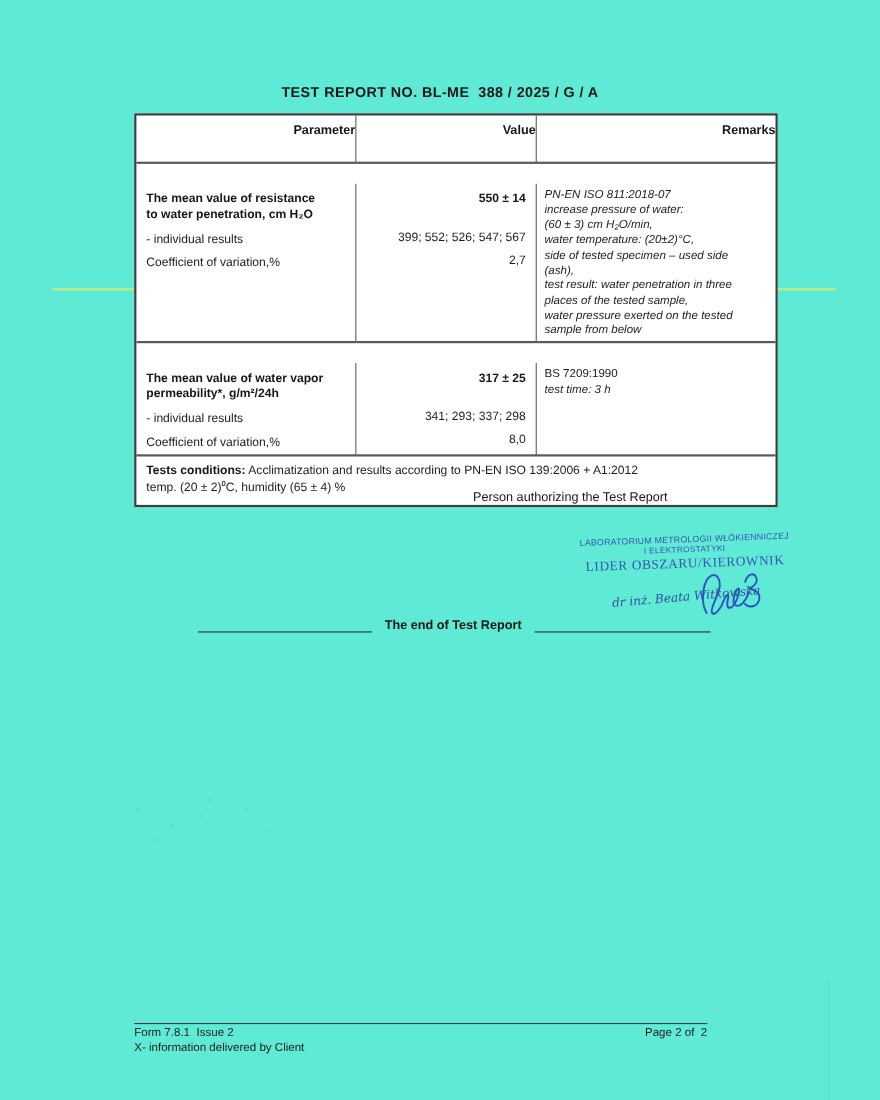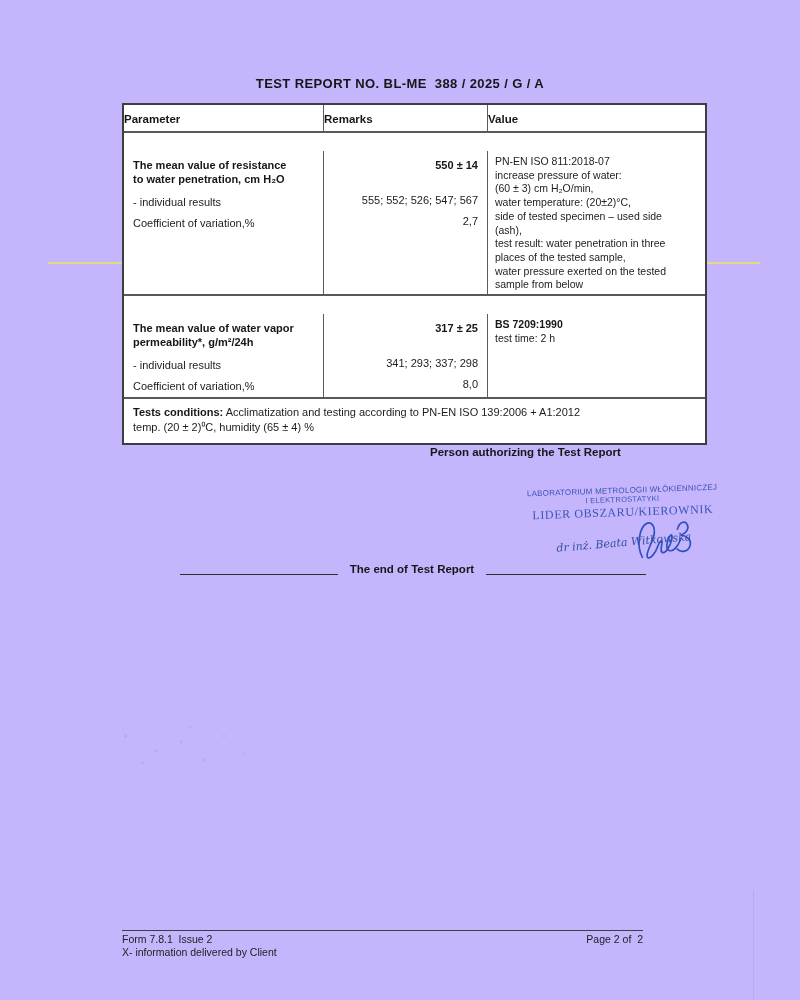--- a/index.html
+++ b/index.html
@@ -4,21 +4,21 @@
 <style>
   * { margin: 0; padding: 0; box-sizing: border-box; }
   html, body { background: #ffffff; }
   body {
     width: 800px; height: 1000px;
     font-family: "Liberation Sans", sans-serif;
     color: #1c1c1c;
     position: relative;
     overflow: hidden;
   }
-  .page { position: absolute; inset: 0; background: #c4b5fd; }
+  .page { position: absolute; inset: 0; background: #5eead4; }
 
   
   .highlight-line {
     position: absolute; left: 48px; top: 262px; width: 712px; height: 2px;
     background: #e9e95e; opacity: 0.75; pointer-events: none;
   }
   .speckles {
     position: absolute; left: 105px; top: 718px; width: 170px; height: 60px;
     pointer-events: none;
     background:
@@ -46,49 +46,49 @@
   .report-table {
     position: absolute; left: 122px; top: 103px; width: 585px;
     border: 2px solid #3e3e3e; background: #fff;
   }
   .t-row { display: grid; grid-template-columns: 200px 164px 217px; }
   .t-row .cell { border-right: 1px solid #5c5c5c; }
   .t-row .cell:last-child { border-right: none; }
   .t-row.bordered .cell { border-bottom: 2px solid #595959; }
 
   .head-cell {
-    height: 28px; line-height: 28px; text-align: left;
+    height: 44px; line-height: 28px; text-align: right;
     font-weight: bold; font-size: 11.5px; color: #171717;
   }
   .row-body .cell { padding: 7px 9px 4px 9px; font-size: 11px; line-height: 14px; margin-top: 18px; }
   .row-1 .cell { min-height: 137px; }
   .row-2 .cell { min-height: 81px; }
 
   .param-main { font-weight: bold; white-space: pre-line; color: #171717; }
   .param-sub1 { margin-top: 9px; }
   .param-sub2 { margin-top: 7px; }
   .val-cell { text-align: right; }
   .val-main { font-weight: bold; color: #171717; }
   .val-sub1 { margin-top: 21px; }
   .val-sub2 { margin-top: 7px; }
   .remarks-cell { font-size: 10.5px !important; line-height: 13.7px !important; padding: 4px 7px 2px 7px !important; }
-  .remarks-text { white-space: pre-line; }
-  .remarks-standard { font-weight: bold; color: #171717; }
+  .remarks-text { white-space: pre-line; font-style: italic; }
+  .remarks-standard { font-weight: normal; color: #171717; }
 
   .cond-cell { padding: 6px 9px; font-size: 11px; line-height: 14.5px; min-height: 44px; }
   .cond-label { font-weight: bold; color: #171717; }
   .cond-line2 { white-space: pre; }
 
   
   .prepared { position: absolute; left: 130px; top: 407px; font-size: 11px; line-height: 13.5px; }
   .prepared-label { font-weight: bold; color: #171717; }
 
   .authorizing {
     position: absolute; left: 430px; top: 446px;
-    font-size: 11.5px; font-weight: bold; color: #171717;
+    font-size: 11.5px; font-weight: normal; color: #171717;
   }
 
   
   .stamp {
     position: absolute; left: 516px; top: 486px; width: 214px;
     text-align: center; color: #3a55b5; transform: rotate(-2deg);
   }
   .stamp-org1 { font-size: 8px; letter-spacing: 0.2px; white-space: nowrap; }
   .stamp-org2 { font-size: 7.5px; letter-spacing: 0.3px; }
   .stamp-role {
@@ -126,34 +126,34 @@
 <div class="page">
 
   <div class="highlight-line"></div>
 
   <h1 class="title">TEST REPORT NO. BL-ME  388 / 2025 / G / A</h1>
 
   <div class="report-table">
 
     <div class="t-row bordered">
       <div class="cell head-cell">Parameter</div>
+      <div class="cell head-cell">Value</div>
       <div class="cell head-cell">Remarks</div>
-      <div class="cell head-cell">Value</div>
     </div>
 
     <div class="t-row bordered row-body row-1">
       <div class="cell">
         <div class="param-main">The mean value of resistance
 to water penetration, cm H₂O</div>
         <div class="param-sub1">- individual results</div>
         <div class="param-sub2">Coefficient of variation,%</div>
       </div>
       <div class="cell val-cell">
         <div class="val-main">550 ± 14</div>
-        <div class="val-sub1">555; 552; 526; 547; 567</div>
+        <div class="val-sub1">399; 552; 526; 547; 567</div>
         <div class="val-sub2">2,7</div>
       </div>
       <div class="cell remarks-cell">
         <div class="remarks-text">PN-EN ISO 811:2018-07
 increase pressure of water:
 (60 ± 3) cm H₂O/min,
 water temperature: (20±2)°C,
 side of tested specimen – used side
 (ash),
 test result: water penetration in three
@@ -170,27 +170,27 @@
         <div class="param-sub1">- individual results</div>
         <div class="param-sub2">Coefficient of variation,%</div>
       </div>
       <div class="cell val-cell">
         <div class="val-main">317 ± 25</div>
         <div class="val-sub1">341; 293; 337; 298</div>
         <div class="val-sub2">8,0</div>
       </div>
       <div class="cell remarks-cell">
         <div class="remarks-standard">BS 7209:1990</div>
-        <div class="remarks-text">test time: 2 h</div>
+        <div class="remarks-text">test time: 3 h</div>
       </div>
     </div>
 
     <div class="t-row">
       <div class="cond-cell" style="grid-column: 1 / span 3;">
-        <div><span class="cond-label">Tests conditions:</span><span> Acclimatization and testing according to PN-EN ISO 139:2006 + A1:2012</span></div>
+        <div><span class="cond-label">Tests conditions:</span><span> Acclimatization and results according to PN-EN ISO 139:2006 + A1:2012</span></div>
         <div class="cond-line2">temp. (20 ± 2)⁰C, humidity (65 ± 4) %</div>
       </div>
     </div>
 
   </div>
 
 
   <div class="authorizing">Person authorizing the Test Report</div>
 
   <div class="stamp">

